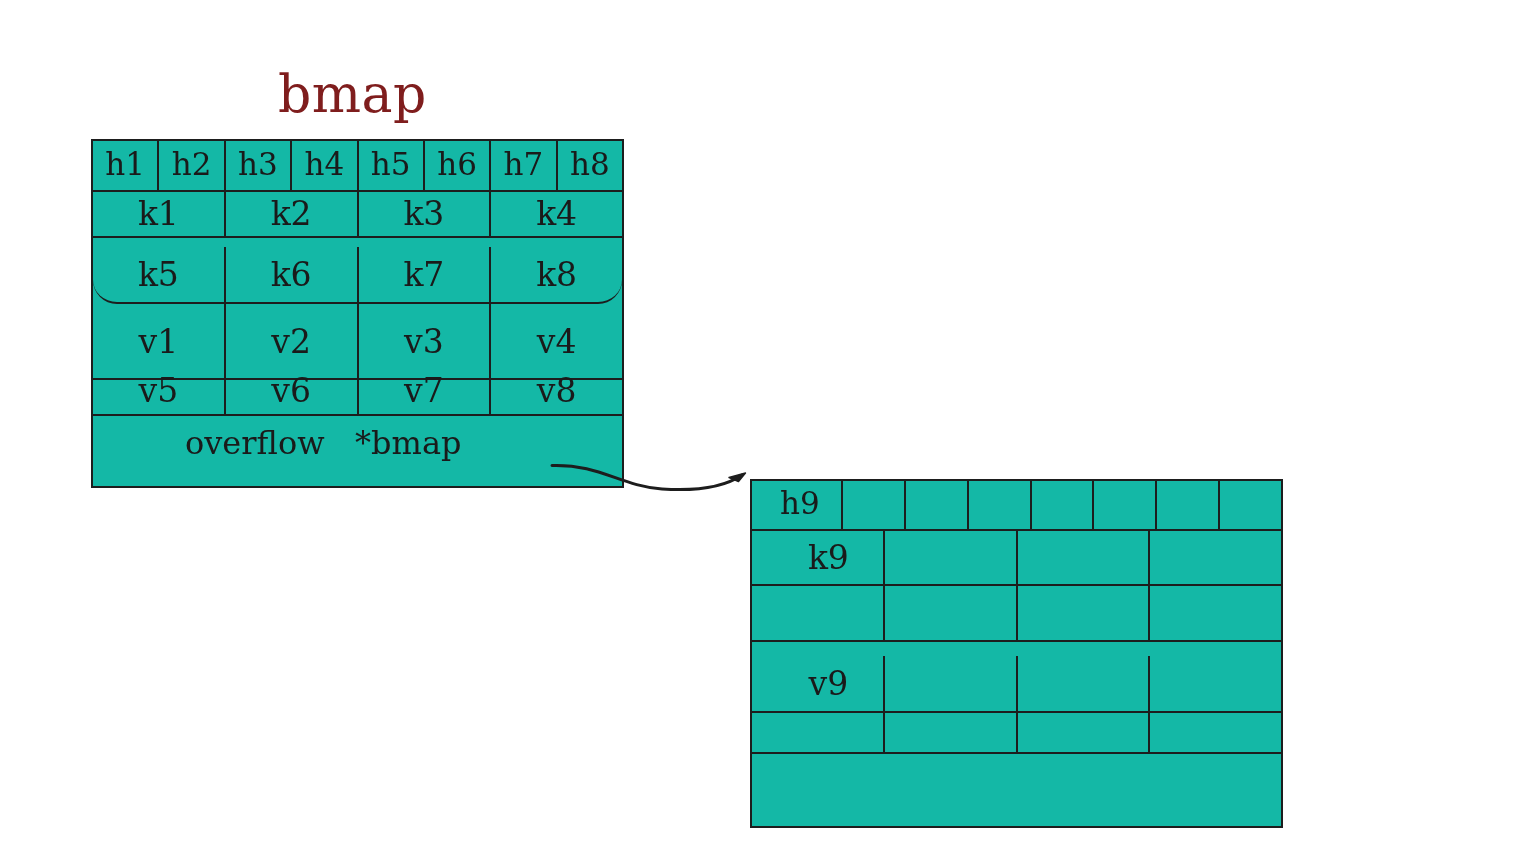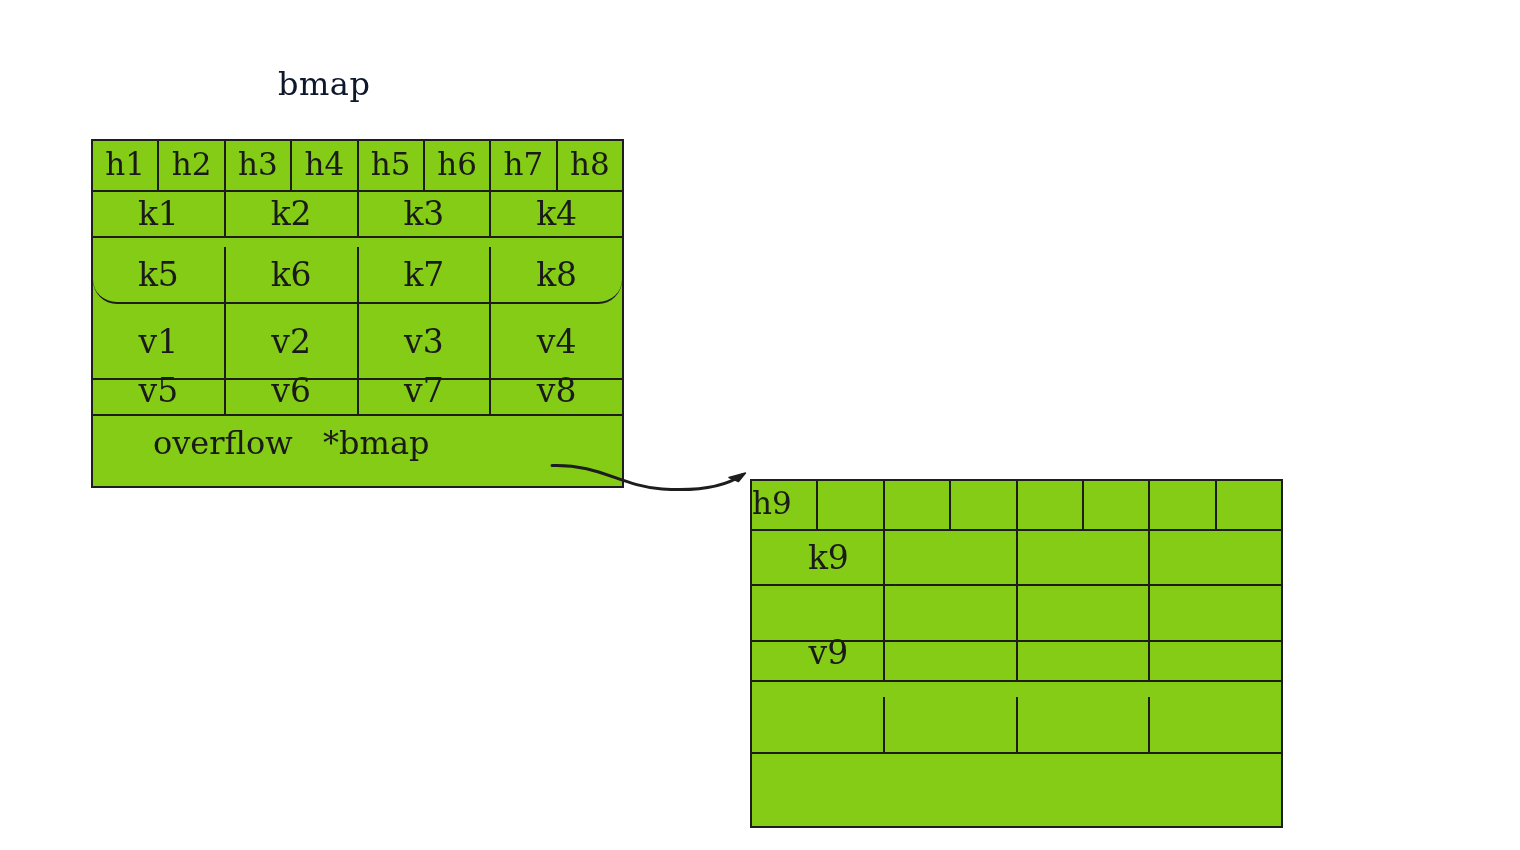--- a/index.html
+++ b/index.html
@@ -20,32 +20,32 @@
     position: absolute;
     left: 0;
     top: 0;
     width: 1520px;
     height: 850px;
   }
 
   
   .bmap-title {
     position: absolute;
-    font-size: 32px;
+    font-size: 52px;
     line-height: 1;
     letter-spacing: 0.5px;
-    color: #0f172a;
+    color: #7f1d1d;
     white-space: nowrap;
   }
 
   .struct {
     position: absolute;
     border: 2.5px solid #1d1d1d;
     box-sizing: border-box;
-    background: #84cc16;
+    background: #14b8a6;
   }
 
   .srow {
     position: absolute;
     left: 0;
     right: 0;
     display: flex;
     box-sizing: border-box;
   }
   .srow.divided { border-bottom: 2.5px solid #1d1d1d; }
@@ -204,29 +204,29 @@
           <span class="cell-label">v6</span>
         </div>
         <div class="scell">
           <span class="cell-label">v7</span>
         </div>
         <div class="scell">
           <span class="cell-label">v8</span>
         </div>
       </div>
 
-    <div class="orow" id="p-orow" style="top:275px; height:54px; justify-content:flex-start; padding-left:60px;">
+    <div class="orow" id="p-orow" style="top:275px; height:54px; justify-content:flex-start; padding-left:92px;">
       <span class="orow-inner">overflow   *bmap</span>
     </div>
   </div>
 
   <div class="struct" id="struct-overflow" style="left:750px; top:479px; width:533px; height:349px;">
 
     <div class="srow hrow divided" id="o-hrow" style="top:0px; height:49.5px;">
-        <div class="scell" style="justify-content: flex-start; padding-left: 0;">
+        <div class="scell" style="justify-content: flex-start; padding-left: 28px;">
           <span class="cell-label">h9</span>
         </div>
         <div class="scell blank">
           <span class="cell-label"></span>
         </div>
         <div class="scell blank">
           <span class="cell-label"></span>
         </div>
         <div class="scell blank">
           <span class="cell-label"></span>
@@ -267,21 +267,21 @@
           <span class="cell-label"></span>
         </div>
         <div class="scell nudge-right blank">
           <span class="cell-label"></span>
         </div>
         <div class="scell nudge-right blank">
           <span class="cell-label"></span>
         </div>
       </div>
 
-    <div class="srow vrow divided" id="o-vrow0" style="top:144px; height:57px;">
+    <div class="srow vrow divided" id="o-vrow0" style="top:175px; height:57px;">
         <div class="scell nudge-right">
           <span class="cell-label">v9</span>
         </div>
         <div class="scell nudge-right blank">
           <span class="cell-label"></span>
         </div>
         <div class="scell nudge-right blank">
           <span class="cell-label"></span>
         </div>
         <div class="scell nudge-right blank">

